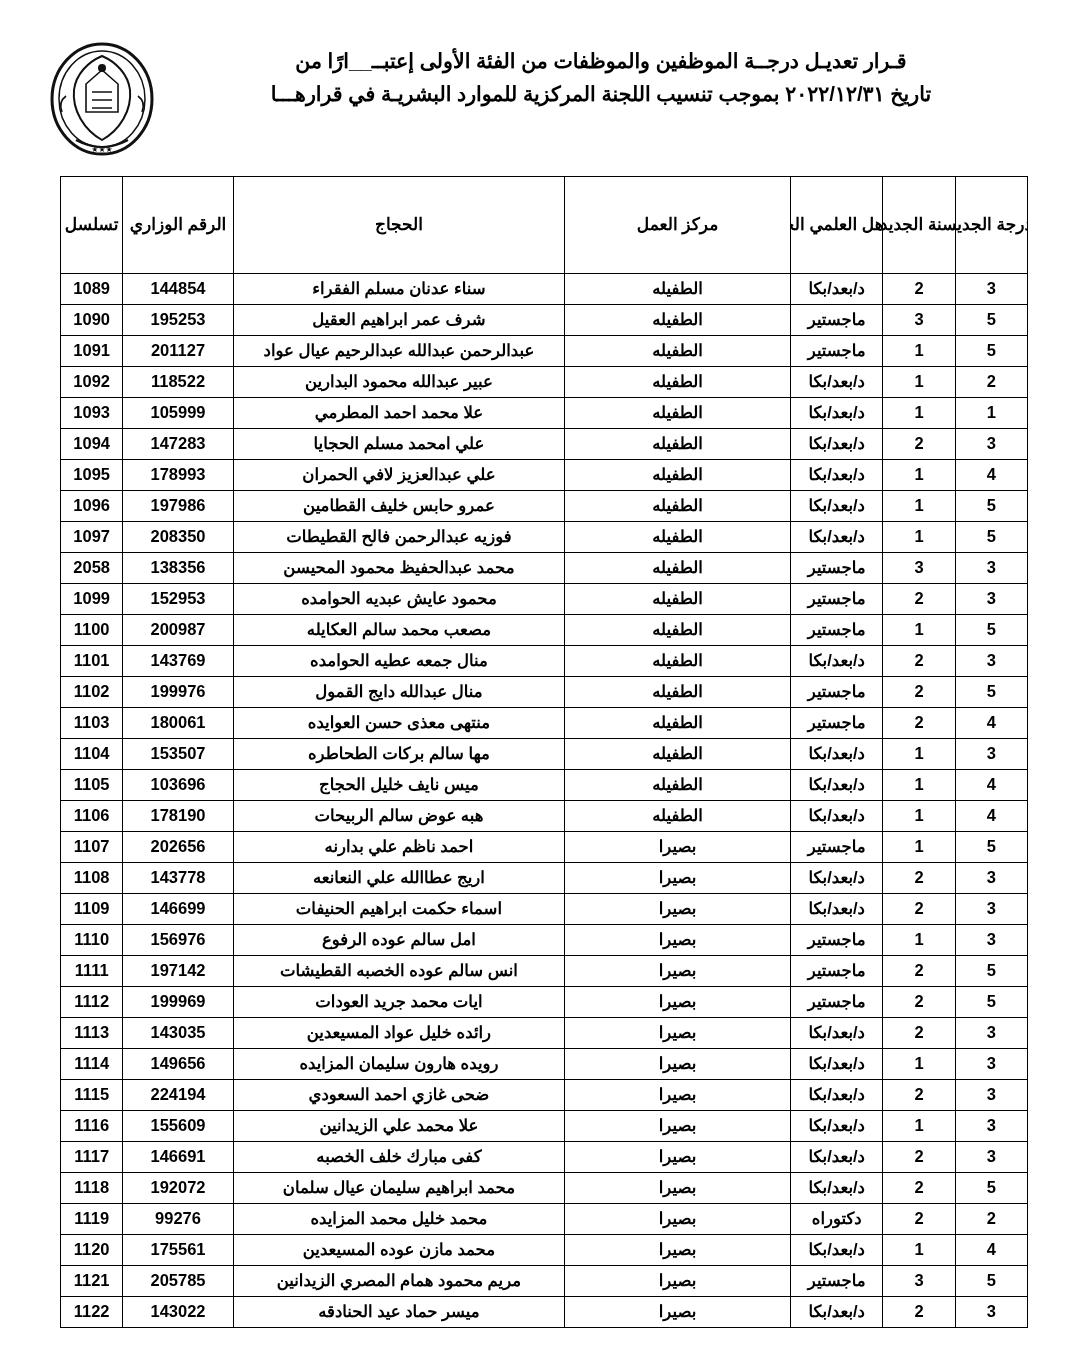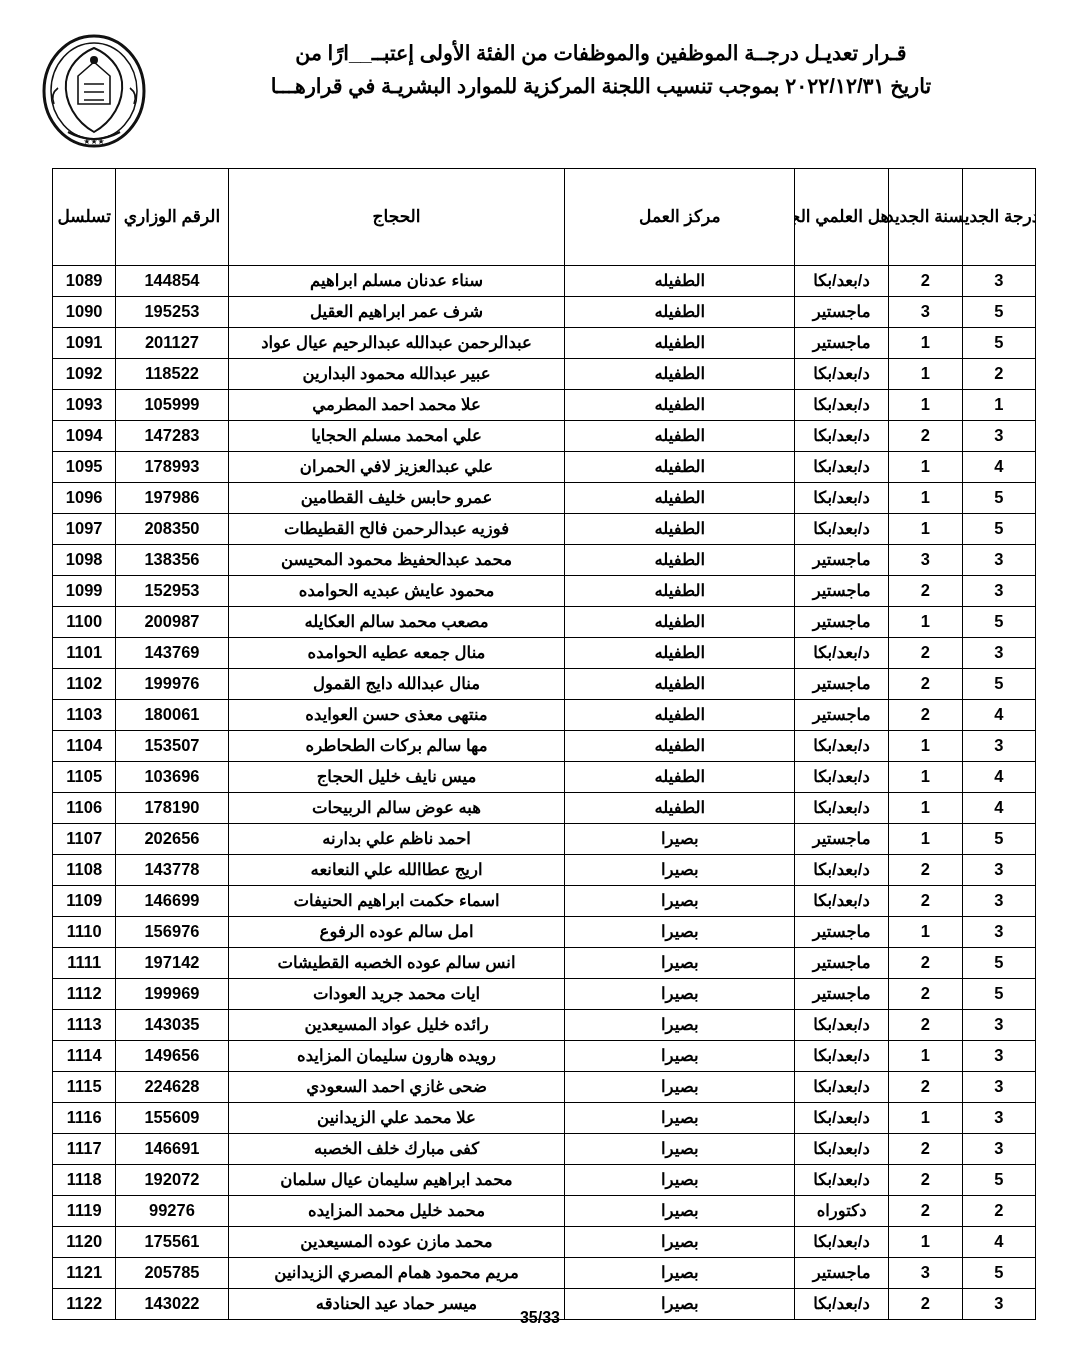--- a/index.html
+++ b/index.html
@@ -13,21 +13,21 @@
     font-family: "Liberation Sans", sans-serif;
     color: #000;
     position: relative;
     overflow: hidden;
   }
   .page {
     width: 1080px;
     height: 1349px;
     position: relative;
     box-sizing: border-box;
-    padding: 4px;
+    padding: 12px;
     margin-left: 41px;
   }
 
   
   .header {
     display: flex;
     flex-direction: row;
     align-items: flex-start;
     padding: 26px 34px 0 34px;
     box-sizing: border-box;
@@ -176,21 +176,21 @@
             </th>
           <th><span>تسلسل</span></th>
         </tr>
       </thead>
       <tbody>
           <tr>
             <td class="grade">3</td>
             <td class="year">2</td>
             <td class="qual">د/بعد/بكا</td>
             <td class="center">الطفيله</td>
-            <td class="name">سناء عدنان مسلم ابراهيم</td>
+            <td class="name">سناء عدنان مسلم الفقراء</td>
             <td class="num">144854</td>
             <td class="seq">1089</td>
           </tr>
           <tr>
             <td class="grade">5</td>
             <td class="year">3</td>
             <td class="qual">ماجستير</td>
             <td class="center">الطفيله</td>
             <td class="name">شرف عمر ابراهيم العقيل</td>
             <td class="num">195253</td>
@@ -259,21 +259,21 @@
             <td class="num">208350</td>
             <td class="seq">1097</td>
           </tr>
           <tr>
             <td class="grade">3</td>
             <td class="year">3</td>
             <td class="qual">ماجستير</td>
             <td class="center">الطفيله</td>
             <td class="name">محمد عبدالحفيظ محمود المحيسن</td>
             <td class="num">138356</td>
-            <td class="seq">1098</td>
+            <td class="seq">2058</td>
           </tr>
           <tr>
             <td class="grade">3</td>
             <td class="year">2</td>
             <td class="qual">ماجستير</td>
             <td class="center">الطفيله</td>
             <td class="name">محمود عايش عبديه الحوامده</td>
             <td class="num">152953</td>
             <td class="seq">1099</td>
           </tr>
@@ -411,21 +411,21 @@
             <td class="name">رويده هارون سليمان المزايده</td>
             <td class="num">149656</td>
             <td class="seq">1114</td>
           </tr>
           <tr>
             <td class="grade">3</td>
             <td class="year">2</td>
             <td class="qual">د/بعد/بكا</td>
             <td class="center">بصيرا</td>
             <td class="name">ضحى غازي احمد السعودي</td>
-            <td class="num">224628</td>
+            <td class="num">224194</td>
             <td class="seq">1115</td>
           </tr>
           <tr>
             <td class="grade">3</td>
             <td class="year">1</td>
             <td class="qual">د/بعد/بكا</td>
             <td class="center">بصيرا</td>
             <td class="name">علا محمد علي الزيدانين</td>
             <td class="num">155609</td>
             <td class="seq">1116</td>
@@ -481,14 +481,13 @@
             <td class="qual">د/بعد/بكا</td>
             <td class="center">بصيرا</td>
             <td class="name">ميسر حماد عيد الحنادقه</td>
             <td class="num">143022</td>
             <td class="seq">1122</td>
           </tr>
         </tbody>
     </table>
   </div>
 
-  <div class="footer">35/33</div>
 </div>
 
 </body></html>

